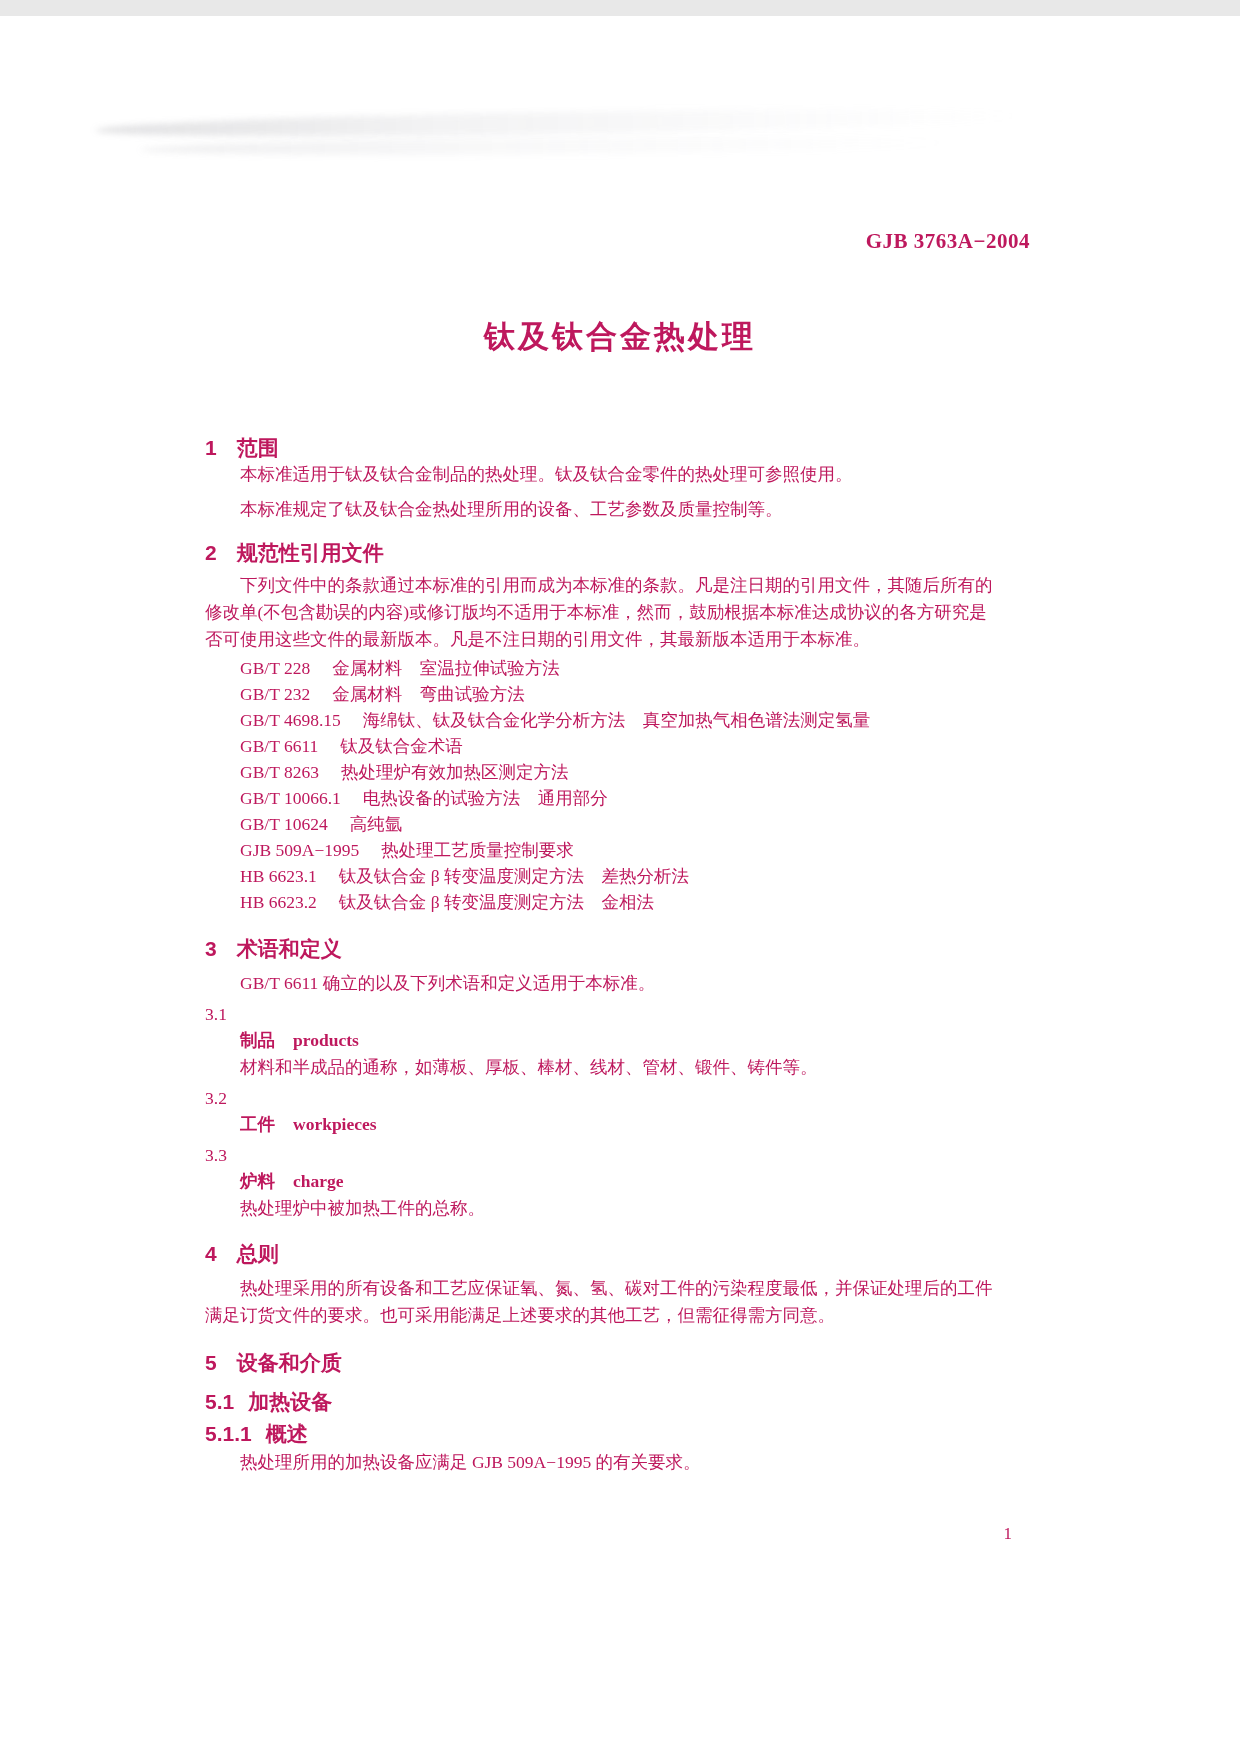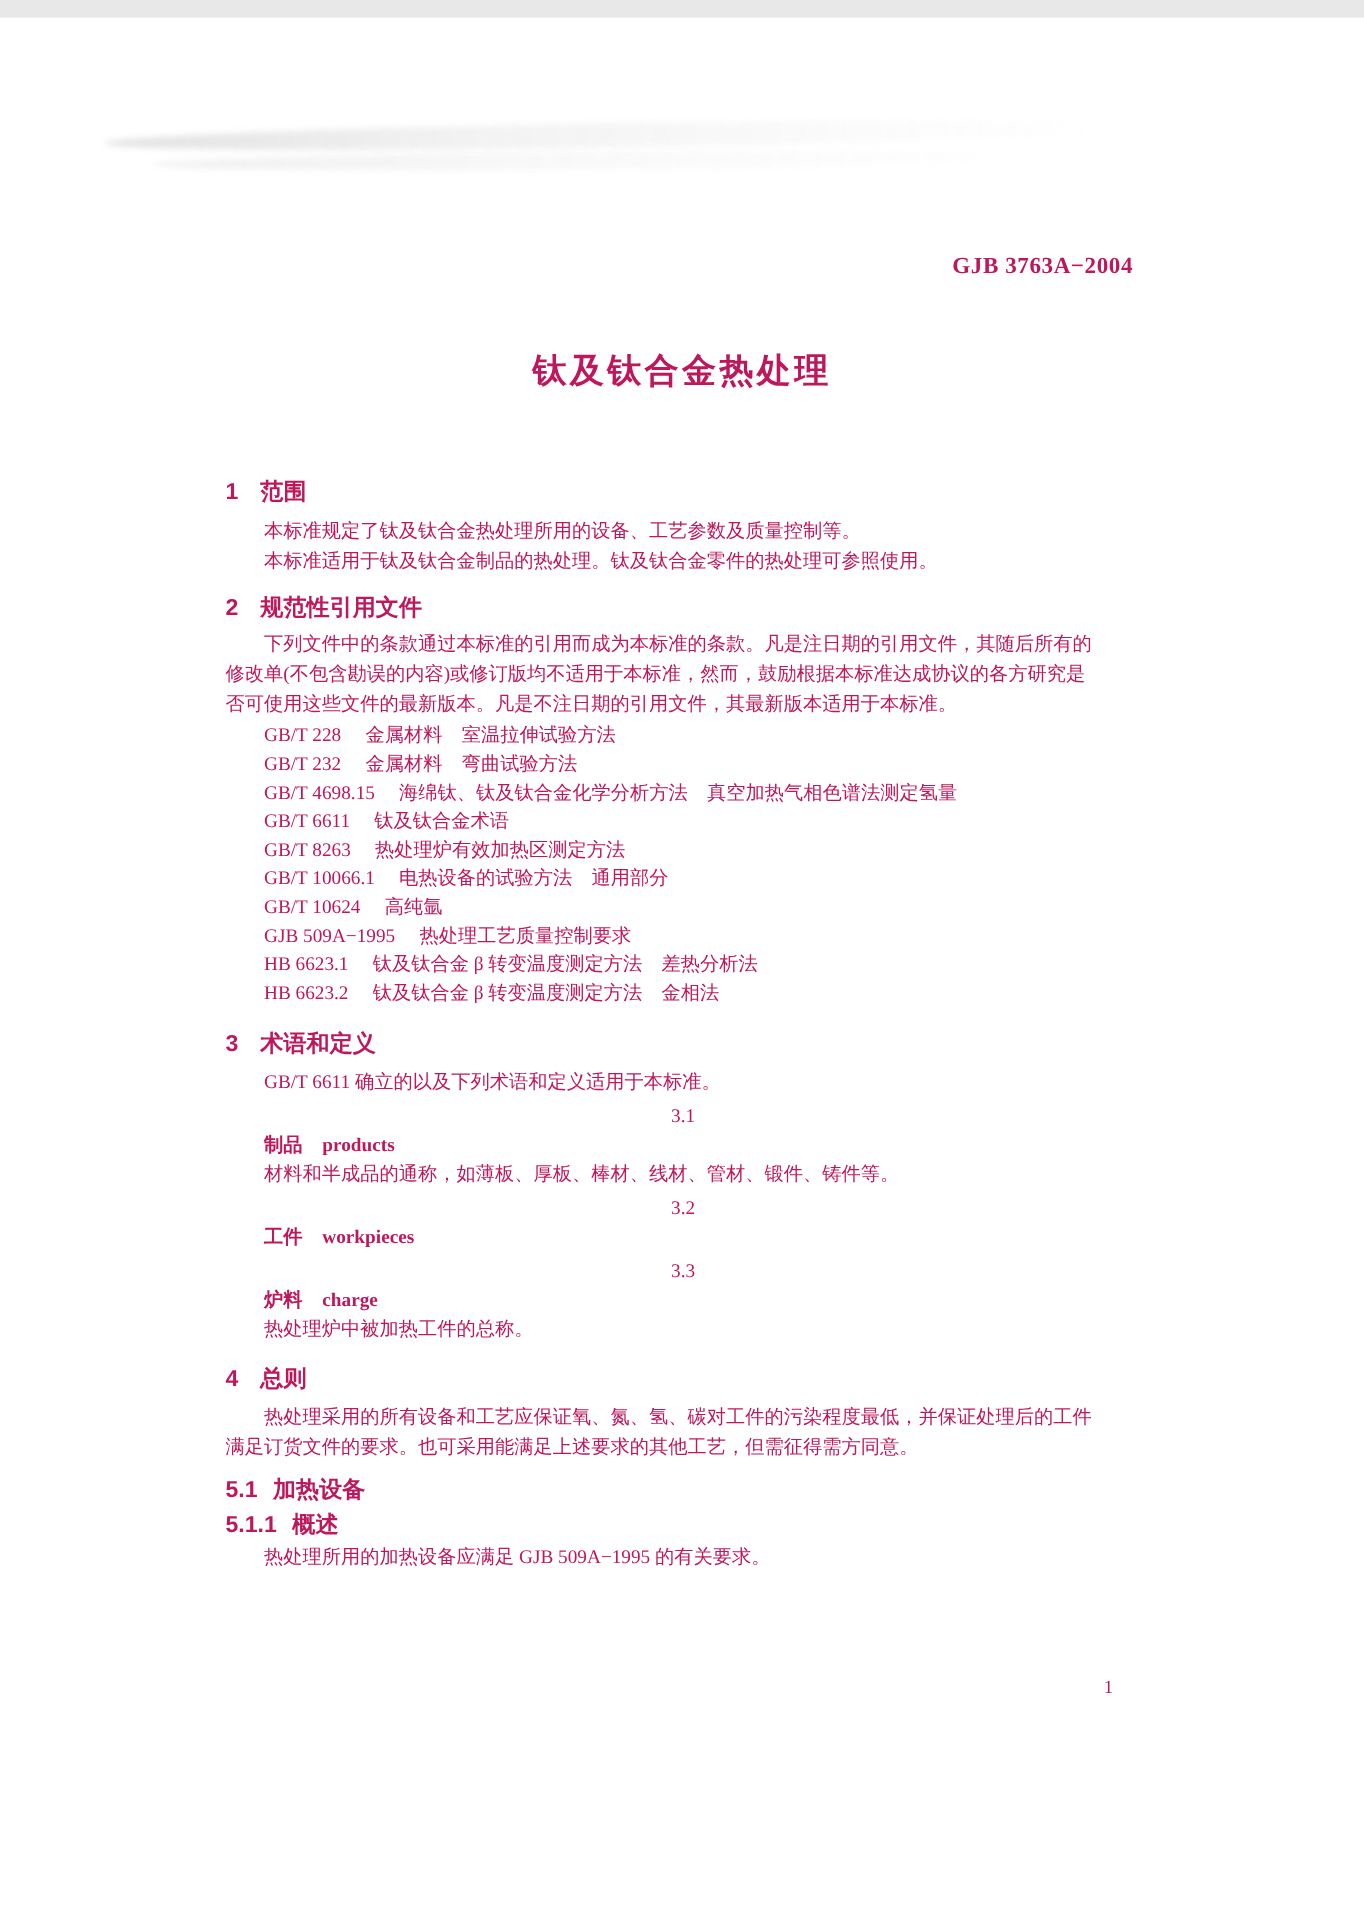--- a/index.html
+++ b/index.html
@@ -46,21 +46,21 @@
   .sec-heading.sub .num{margin-right:14px;}
   .mt8{margin-top:8px;} .mt6{margin-top:6px;} .mt4{margin-top:4px;}
   .mt2{margin-top:2px;} .mt5{margin-top:5px;}
   .mt12{margin-top:12px;} .mt16{margin-top:16px;} .mt18{margin-top:18px;}
   .mt20{margin-top:20px;}
   .line{white-space:nowrap;}
   .indent{padding-left:35px;}
   .ref-list{margin-top:2px;line-height:26px;}
   .ref-row{padding-left:35px;white-space:nowrap;}
   .ref-code{margin-right:22px;}
-  .term-num{line-height:26px;text-align:center;}
+  .term-num{line-height:26px;}
   .term-line{padding-left:35px;font-weight:bold;white-space:nowrap;}
   .term-zh{font-family:"Liberation Sans","DejaVu Sans",sans-serif;margin-right:18px;}
   .term-en{font-family:"Liberation Serif","DejaVu Serif",serif;}
   .page-number{
     position:absolute;top:1508px;right:228px;
     font-size:17px;
   }
 </style>
 </head>
 <body>
@@ -72,22 +72,22 @@
 
   <div class="doc-number">GJB 3763A−2004</div>
 
   <div class="doc-title">钛及钛合金热处理</div>
 
   <div class="content">
 
     <div class="sec-heading">
       <span class="num">1</span><span>范围</span>
     </div>
+    <div class="line indent">本标准适用于钛及钛合金制品的热处理。钛及钛合金零件的热处理可参照使用。</div>
     <div class="line indent mt8">本标准规定了钛及钛合金热处理所用的设备、工艺参数及质量控制等。</div>
-    <div class="line indent">本标准适用于钛及钛合金制品的热处理。钛及钛合金零件的热处理可参照使用。</div>
 
     <div class="sec-heading mt16">
       <span class="num">2</span><span>规范性引用文件</span>
     </div>
     <div class="line indent mt6">下列文件中的条款通过本标准的引用而成为本标准的条款。凡是注日期的引用文件，其随后所有的</div>
     <div class="line">修改单(不包含勘误的内容)或修订版均不适用于本标准，然而，鼓励根据本标准达成协议的各方研究是</div>
     <div class="line">否可使用这些文件的最新版本。凡是不注日期的引用文件，其最新版本适用于本标准。</div>
 
     <div class="ref-list">
       <div class="ref-row">
@@ -149,20 +149,23 @@
       </div>
       <div class="line indent">热处理炉中被加热工件的总称。</div>
     </div>
 
     <div class="sec-heading mt18">
       <span class="num">4</span><span>总则</span>
     </div>
     <div class="line indent mt8">热处理采用的所有设备和工艺应保证氧、氮、氢、碳对工件的污染程度最低，并保证处理后的工件</div>
     <div class="line">满足订货文件的要求。也可采用能满足上述要求的其他工艺，但需征得需方同意。</div>
 
+    <div class="sec-heading mt20">
+      <span class="num">5</span><span>设备和介质</span>
+    </div>
     <div class="sec-heading sub mt12">
       <span class="num">5.1</span><span>加热设备</span>
     </div>
     <div class="sec-heading sub mt5">
       <span class="num">5.1.1</span><span>概述</span>
     </div>
     <div class="line indent mt2">热处理所用的加热设备应满足 GJB 509A−1995 的有关要求。</div>
 
   </div>
 

